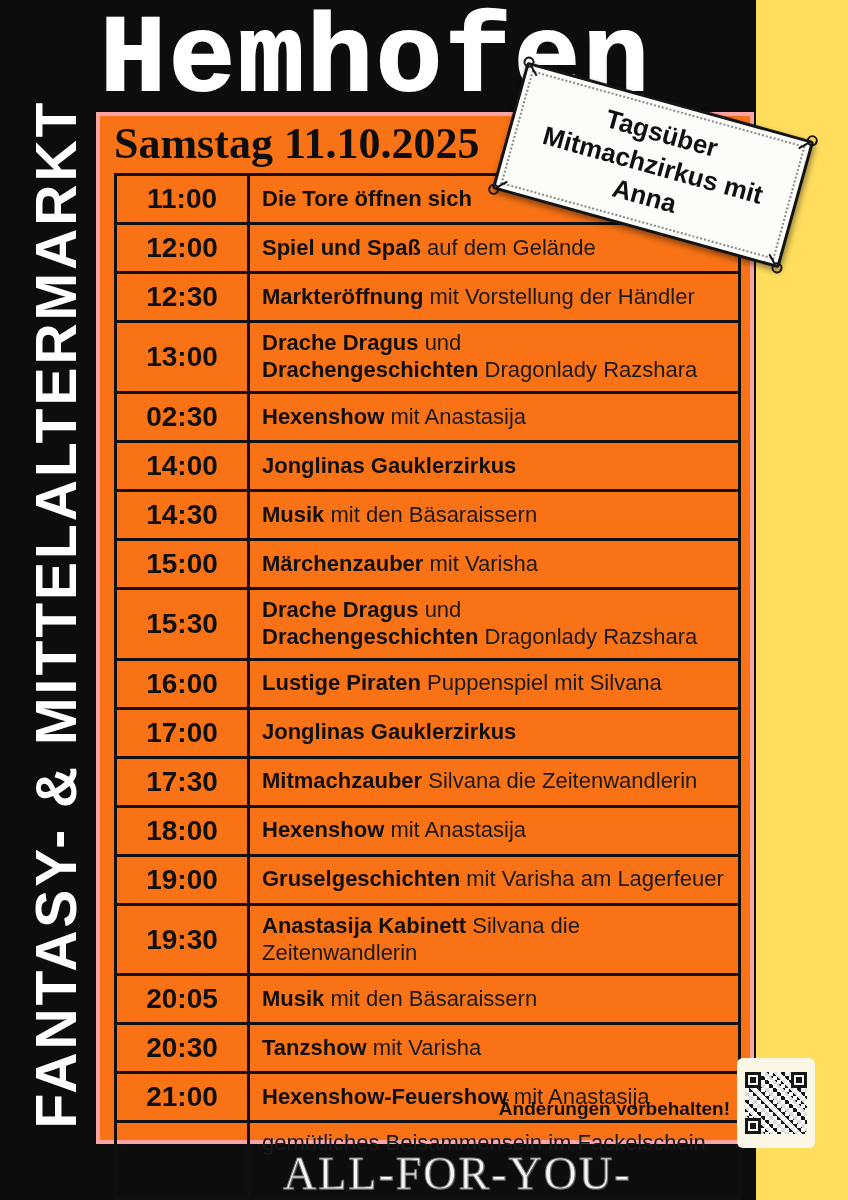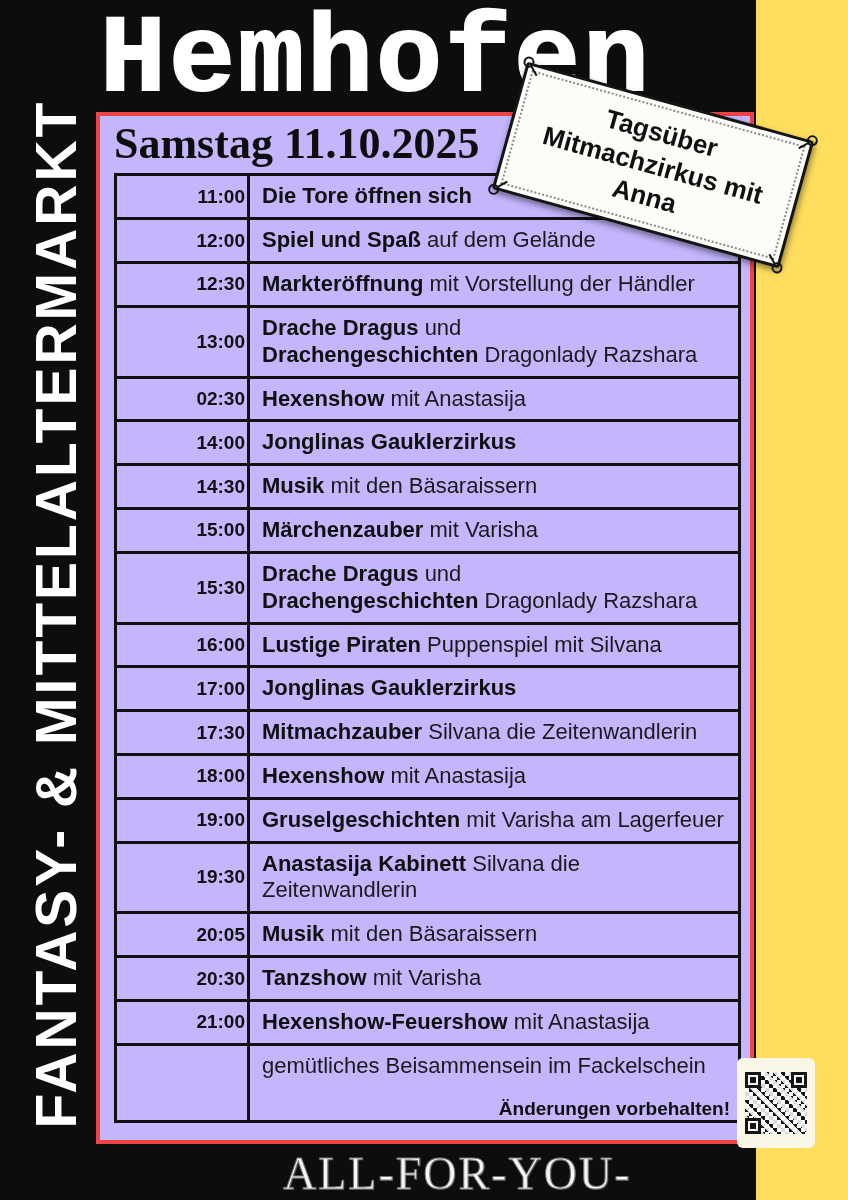--- a/index.html
+++ b/index.html
@@ -9,27 +9,27 @@
   .stripe{position:absolute;top:0;right:0;width:92px;height:1200px;background:#FFDE5E;z-index:1;}
   
   .side-text{position:absolute;left:56px;top:614px;transform:translate(-50%,-50%) rotate(-90deg);
              white-space:nowrap;color:#fff;font-weight:bold;font-size:57px;letter-spacing:3px;
              font-family:"Liberation Sans",sans-serif;z-index:2;}
   
   .main-title{position:absolute;left:100px;top:6px;color:#fff;font-family:Liberation Mono, monospace;
               font-weight:bold;font-size:110px;line-height:1.0;letter-spacing:3px;z-index:2;
               -webkit-text-stroke:2px #fff;}
   
-  .content-box{position:absolute;left:96px;top:112px;width:658px;height:1032px;background:#c4b5fd;
-               border:4px solid #ef4444;box-sizing:border-box;padding:4px 12px 0 14px;z-index:2;}
+  .content-box{position:absolute;left:96px;top:112px;width:658px;height:1032px;background:#f97316;
+               border:4px solid #fca5a5;box-sizing:border-box;padding:4px 12px 0 14px;z-index:2;}
   .date-heading{font-family:"Liberation Serif",serif;font-weight:bold;color:#0d0d0d;
                 font-size:44px;line-height:1.1;margin:0;}
   table.schedule{border-collapse:collapse;width:627px;margin-top:5px;}
   table.schedule,table.schedule td{border:3px solid #101010;}
-  td.time{width:126px;text-align:right;font-weight:bold;font-size:19px;color:#101010;padding:7px 2px;}
+  td.time{width:126px;text-align:center;font-weight:bold;font-size:28px;color:#101010;padding:7px 2px;}
   td.event{font-size:22px;color:#1a1a1a;padding:7px 6px 7px 12px;line-height:1.22;}
   td.event .b{font-weight:bold;color:#101010;}
   tr:last-child td{padding-bottom:40px;}
   .disclaimer{position:absolute;right:20px;bottom:20px;font-weight:bold;font-size:19px;color:#101010;}
   
   .note{position:absolute;left:504px;top:99px;width:292px;height:126px;background:#fcfcf9;
         border:3px solid #141414;border-radius:3px;transform:rotate(15.5deg);z-index:4;
         outline:2px dotted #8a8a8a;outline-offset:-9px;display:flex;flex-direction:column;
         align-items:center;justify-content:center;box-shadow:2px 3px 6px rgba(0,0,0,.45);}
   .note-line{font-weight:bold;font-size:26px;color:#101010;line-height:1.25;}

